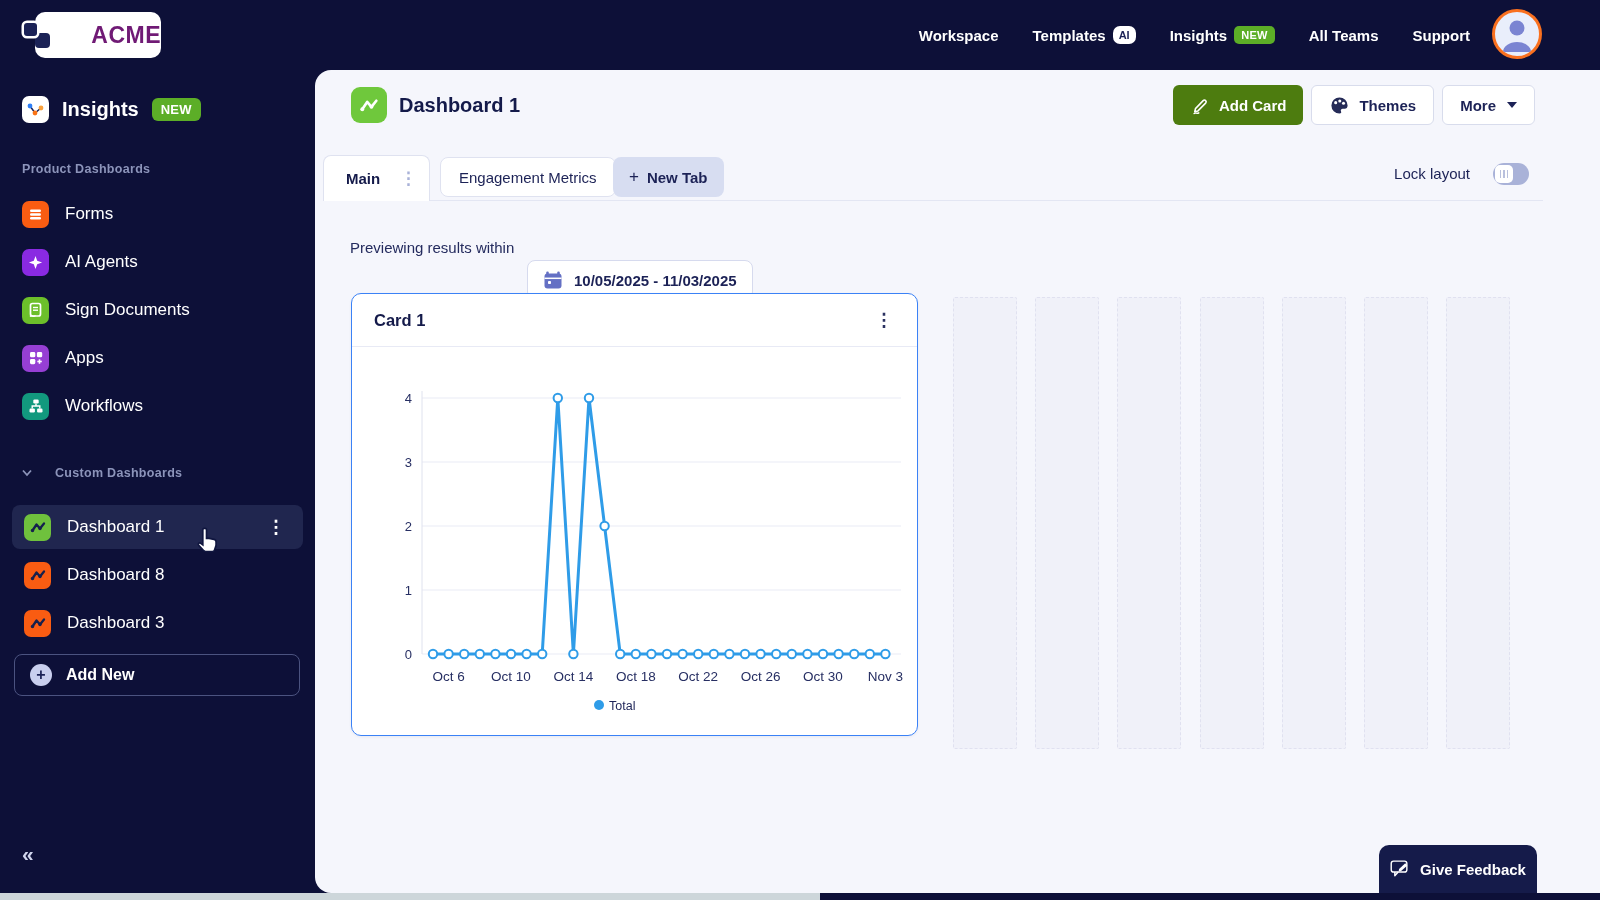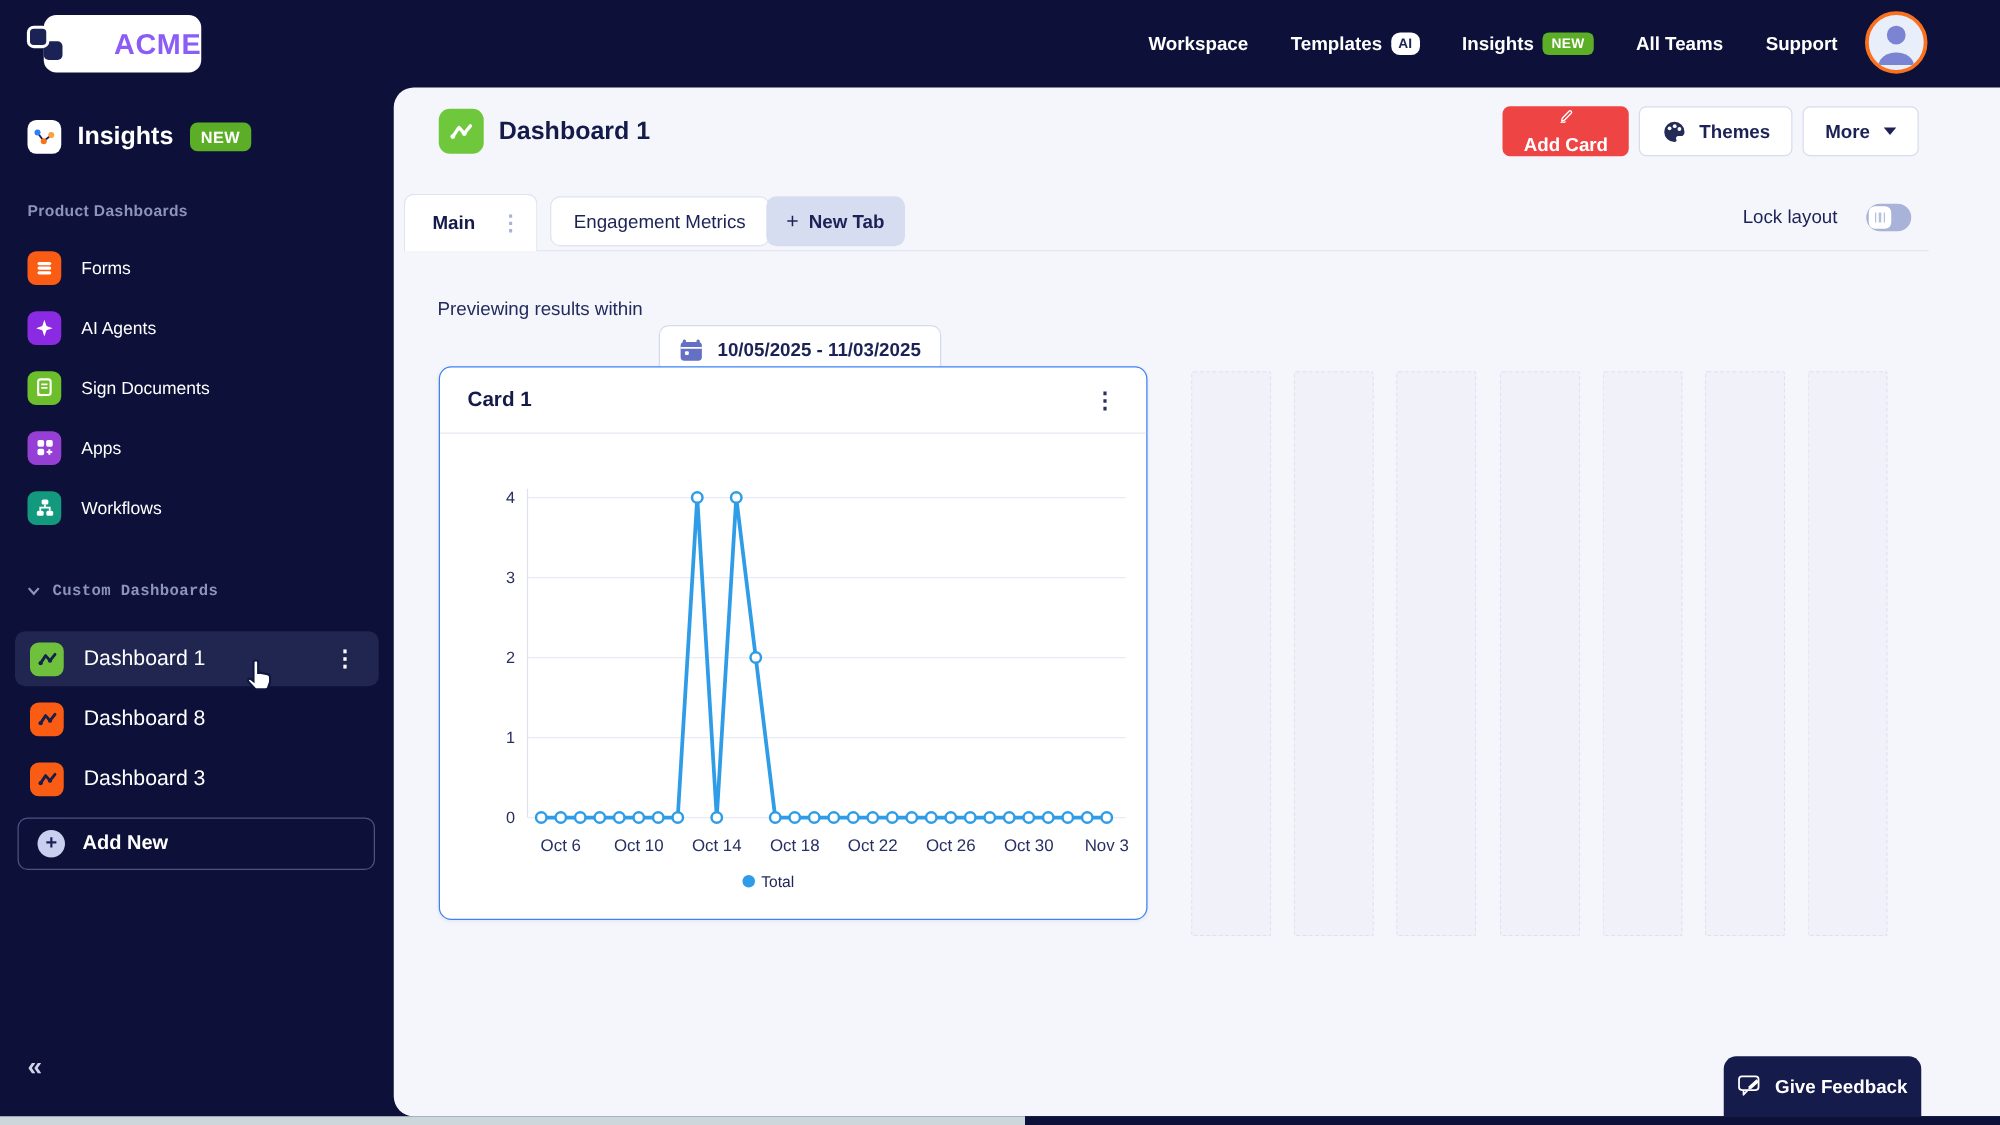--- a/index.html
+++ b/index.html
@@ -7,37 +7,37 @@
   body { font-family:"Liberation Sans", sans-serif; background:#0D1038; position:relative; }
   #app { position:absolute; inset:0; }
 
   
   .topbar { position:absolute; left:0; top:0; width:1600px; height:70px; background:#0D1038; }
   .logo-box { position:absolute; left:35px; top:12px; width:126px; height:46px; background:#fff; border-radius:10px;
               display:flex; align-items:center; justify-content:center; gap:7px; cursor:pointer; }
   .logo-mark { position:relative; width:26px; height:25px; }
   .logo-sq-a { position:absolute; left:0; bottom:0; width:15px; height:15px; background:#1B2256; border-radius:4px; }
   .logo-sq-b { position:absolute; right:0; top:0; width:13px; height:13px; background:#1B2256; border-radius:3px; box-shadow:0 0 0 2.5px #fff; }
-  .logo-text { font-size:23px; font-weight:800; color:#8b5cf6; letter-spacing:.5px;margin-left:47px; }
+  .logo-text { font-size:23px; font-weight:800; color:#701a75; letter-spacing:.5px;margin-left:47px; }
   .topnav { position:absolute; right:130px; top:0; height:70px; display:flex; align-items:center; gap:34px; }
   .topnav-item { display:flex; align-items:flex-end; gap:7px; color:#fff; font-size:15px; font-weight:600; cursor:pointer; white-space:nowrap; }
   .badge-ai { background:#fff; color:#1B2256; font-size:11px; font-weight:800; border-radius:7px; padding:3px 6px; }
   .badge-new-top { background:#5CAE27; color:#fff; font-size:11px; font-weight:800; border-radius:5px; padding:3px 7px; letter-spacing:.3px; }
   .avatar { position:absolute; left:1492px; top:9px; width:50px; height:50px; border-radius:50%;
             background:#E9EEFB; border:3px solid #F9701F; cursor:pointer; overflow:hidden; }
 
   
   .sidebar { position:absolute; left:0; top:70px; width:315px; height:823px; background:#0D1038; }
   .icon-tile { width:27px; height:27px; border-radius:7px; display:flex; align-items:center; justify-content:center; flex:none; }
   .insights-row { position:absolute; left:22px; top:26px; display:flex; align-items:center; gap:13px; cursor:pointer; }
   .insights-label { color:#fff; font-size:20px; font-weight:700; }
   .badge-new-side { background:#5CAE27; color:#fff; font-size:13px; font-weight:800; border-radius:6px; padding:4px 9px; letter-spacing:.3px; }
   .section-label { position:absolute; left:22px; color:#8C94BA; font-size:12.5px; font-weight:700; letter-spacing:.3px; }
-  .section-label2 { position:absolute; left:22px; display:flex; align-items:center; gap:10px; color:#8C94BA; font-size:12.5px; font-weight:700; letter-spacing:.3px; cursor:pointer;font-family:Liberation Mono, monospace; }
-  .side-item { position:absolute; left:22px; height:28px; display:flex; align-items:center; gap:16px; color:#fff; font-size:14px; font-weight:500; cursor:pointer;text-align:center; }
+  .section-label2 { position:absolute; left:22px; display:flex; align-items:center; gap:23px; color:#8C94BA; font-size:12.5px; font-weight:700; letter-spacing:.3px; cursor:pointer; }
+  .side-item { position:absolute; left:22px; height:28px; display:flex; align-items:center; gap:16px; color:#fff; font-size:17px; font-weight:500; cursor:pointer;text-align:center; }
   .dash-row { position:absolute; left:12px; width:291px; height:44px; border-radius:8px; display:flex; align-items:center; gap:16px; padding:0 12px; color:#fff; font-size:17px; font-weight:500; cursor:pointer; }
   .dash-row.selected { background:#20264F; }
   .dash-kebab { margin-left:auto; color:#fff; font-size:18px; font-weight:700; line-height:1; padding:2px 6px; cursor:pointer; }
   .tile-green  { background:#6FC13D; }
   .tile-orange { background:#F95C12; }
   .tile-purple1{ background:#8A2AE2; }
   .tile-green2 { background:#6CBF2A; }
   .tile-purple2{ background:#963FD4; }
   .tile-teal   { background:#12997E; }
   .add-new-btn { position:absolute; left:14px; top:584px; width:286px; height:42px; border:1.5px solid #4B5380; border-radius:8px;
@@ -46,21 +46,21 @@
                  display:flex; align-items:center; justify-content:center; line-height:1; }
   .collapse-btn { position:absolute; left:22px; top:772px; color:#CFD4EC; font-size:21px; font-weight:700; cursor:pointer; }
 
   
   .panel { position:absolute; left:315px; top:70px; width:1285px; height:823px; background:#F5F6FC; border-radius:16px 0 0 16px; overflow:hidden; }
   .dash-header-icon { position:absolute; left:36px; top:17px; width:36px; height:36px; border-radius:9px; background:#6FC83C;
                       display:flex; align-items:center; justify-content:center; }
   .page-title { position:absolute; left:84px; top:24px; font-size:20px; font-weight:700; color:#141A4A; }
   .header-btns { position:absolute; right:65px; top:15px; display:flex; gap:8px; }
   .btn { height:40px; border-radius:6px; display:flex; align-items:center; gap:9px; padding:0 17px; font-size:15px; font-weight:700; cursor:pointer; }
-  .btn-primary { background:#ef4444; color:#fff;flex-direction:column; }
+  .btn-primary { background:#4d7c0f; color:#fff; }
   .btn-white { background:#fff; color:#1C2256; border:1px solid #D8DCEC; }
   .chev-down { display:inline-block; width:0; height:0; border-left:5px solid transparent; border-right:5px solid transparent; border-top:6px solid #1C2256; margin-left:2px; }
 
   .tab-baseline { position:absolute; left:8px; right:57px; top:130px; height:1px; background:#E3E6F3; }
   .tab-main { position:absolute; left:8px; top:85px; width:107px; height:46px; background:#fff; border:1px solid #DFE2F0; border-bottom:none;
               border-radius:8px 8px 0 0; display:flex; align-items:center; justify-content:space-between; padding:0 12px 0 22px;
               font-size:15px; font-weight:700; color:#141A4A; cursor:pointer; z-index:2; }
   .tab-main .tab-kebab { color:#A9B2D8; font-size:17px; font-weight:700; cursor:pointer; }
   .tab-plain { position:absolute; top:87px; height:40px; background:#fff; border:1px solid #DFE2F0; border-radius:8px;
                display:flex; align-items:center; padding:0 18px; font-size:15px; font-weight:500; color:#1C2256; cursor:pointer; }

